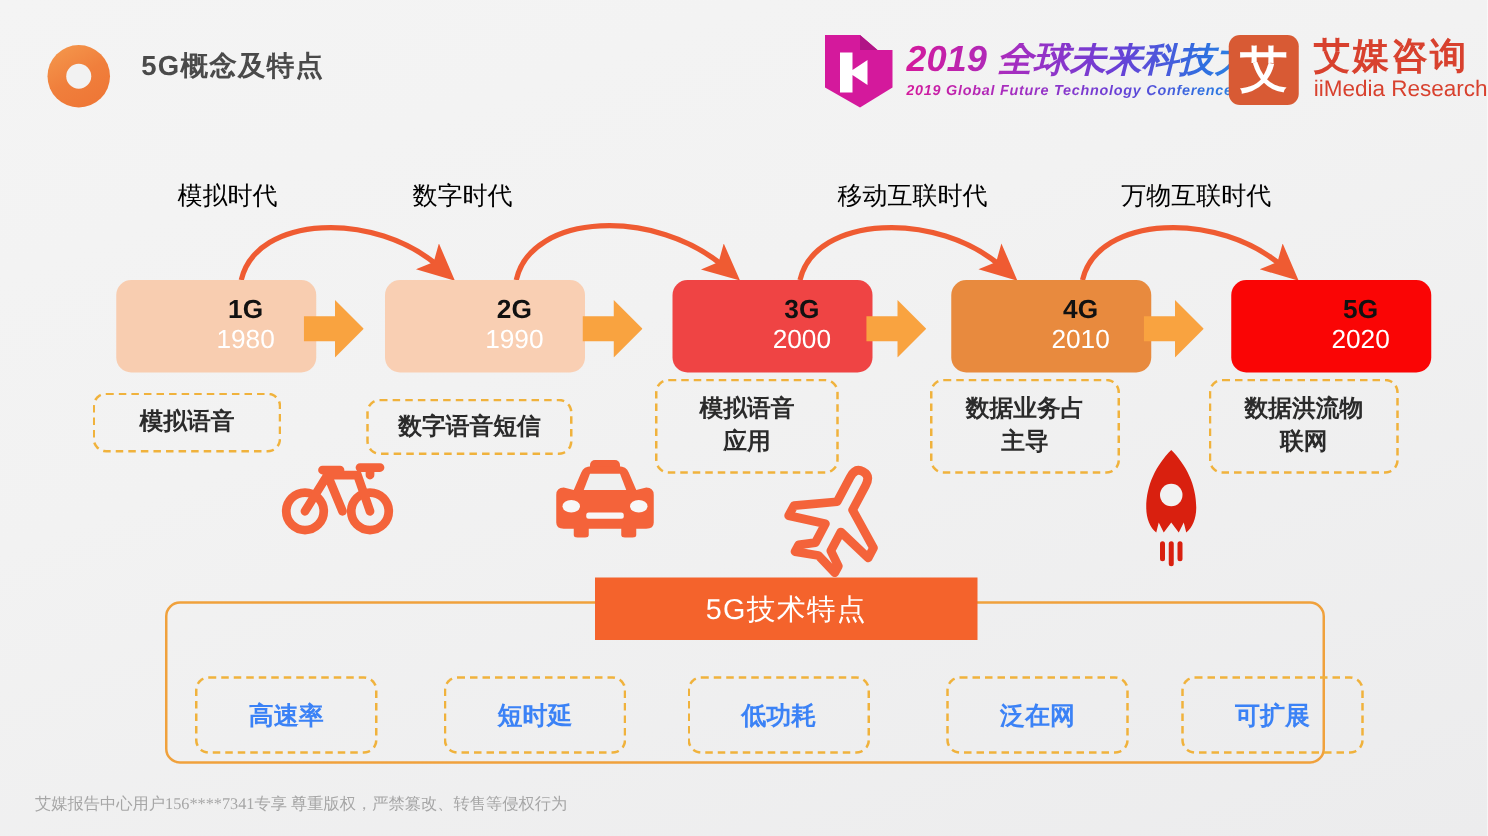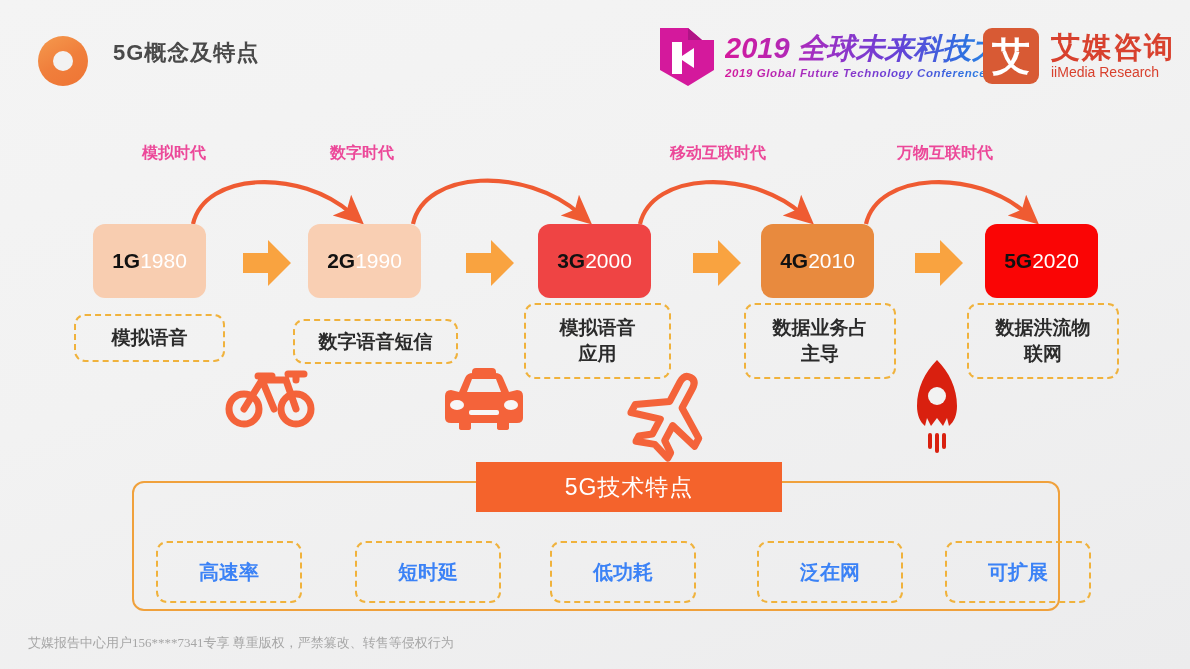--- a/index.html
+++ b/index.html
@@ -50,28 +50,28 @@
   .ii-mark{
     width:56px;height:56px;border-radius:9px;background:#d85a34;
     margin-right:12px;position:relative;flex:none;
   }
   .ii-mark span{
     position:absolute;inset:0;display:flex;align-items:center;justify-content:center;
     color:#fff;font-size:38px;font-weight:700;line-height:1;
   }
   .ii-text{display:flex;flex-direction:column;}
   .ii-cn{font-size:29px;font-weight:700;color:#d8412e;line-height:1.05;letter-spacing:2px;white-space:nowrap;}
-  .ii-en{font-size:14px;font-weight:400;color:#d8412e;line-height:1.1;margin-top:2px;white-space:nowrap;}
-
-  
-  .era{position:absolute;font-size:16px;font-weight:700;color:#ec4899;white-space:nowrap;}
+  .ii-en{font-size:18px;font-weight:400;color:#d8412e;line-height:1.1;margin-top:2px;white-space:nowrap;}
+
+  
+  .era{position:absolute;font-size:20px;font-weight:400;color:#000000;white-space:nowrap;}
 
   .gen{
     position:absolute;width:113px;height:74px;border-radius:12px;
-    display:flex;flex-direction:row;align-items:center;justify-content:center;
+    display:flex;flex-direction:column;align-items:center;justify-content:center;padding-left:47px;
   }
   .gen .g-name{font-size:21px;font-weight:700;color:#111;line-height:1.1;}
   .gen .g-year{font-size:21px;font-weight:400;color:#ffffff;line-height:1.25;}
 
   .fat-arrow{position:absolute;width:48px;height:46px;}
 
   .svg-layer{position:absolute;left:0;top:0;width:1190px;height:669px;pointer-events:none;}
 
   
   .desc{

